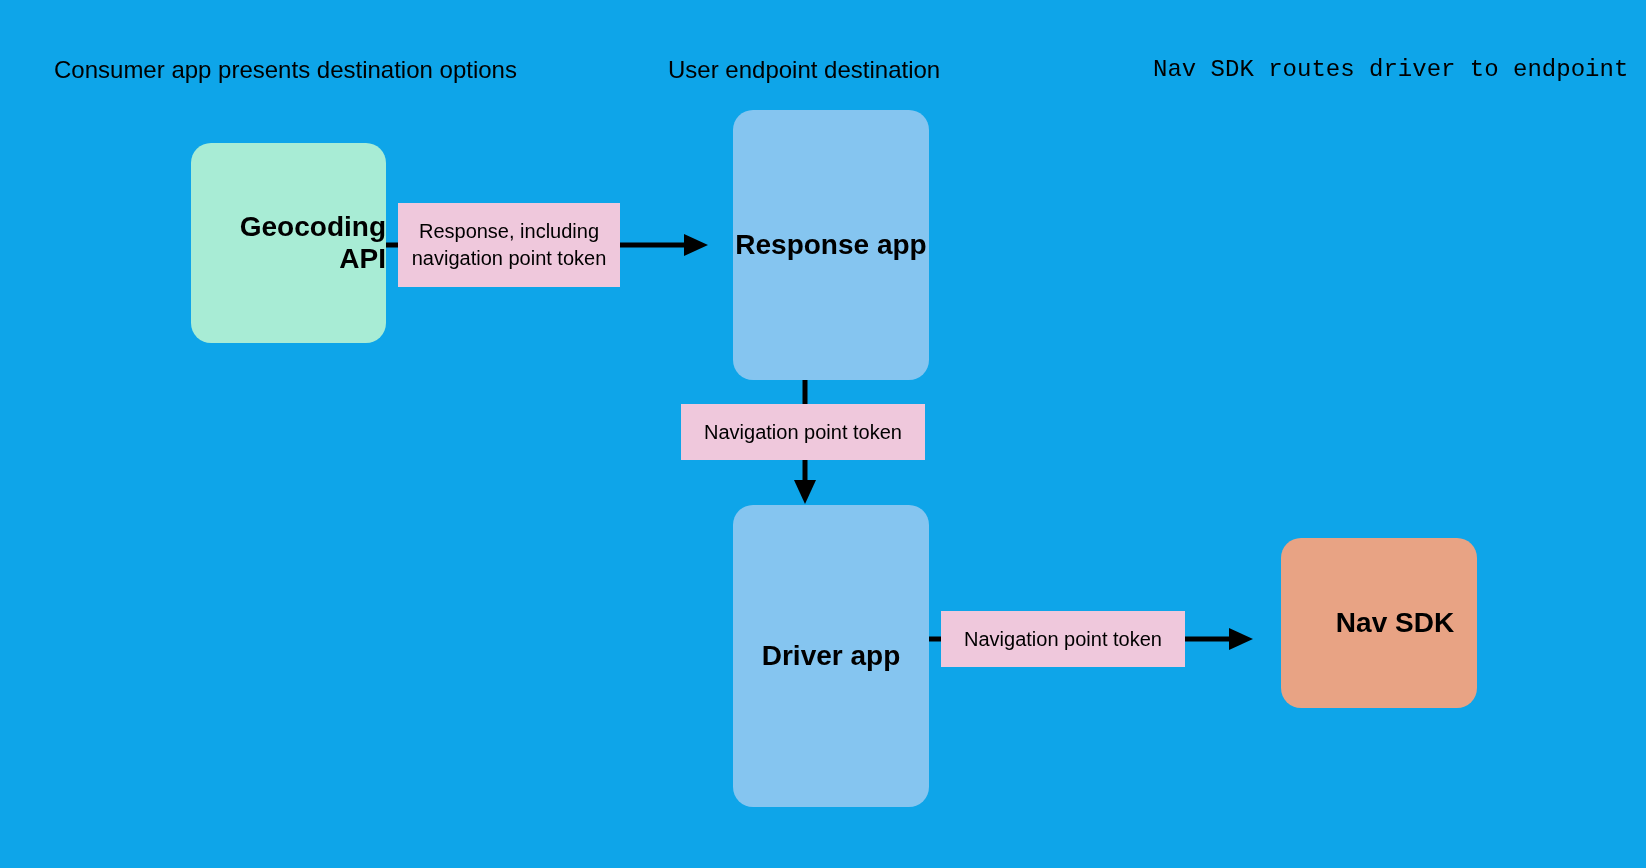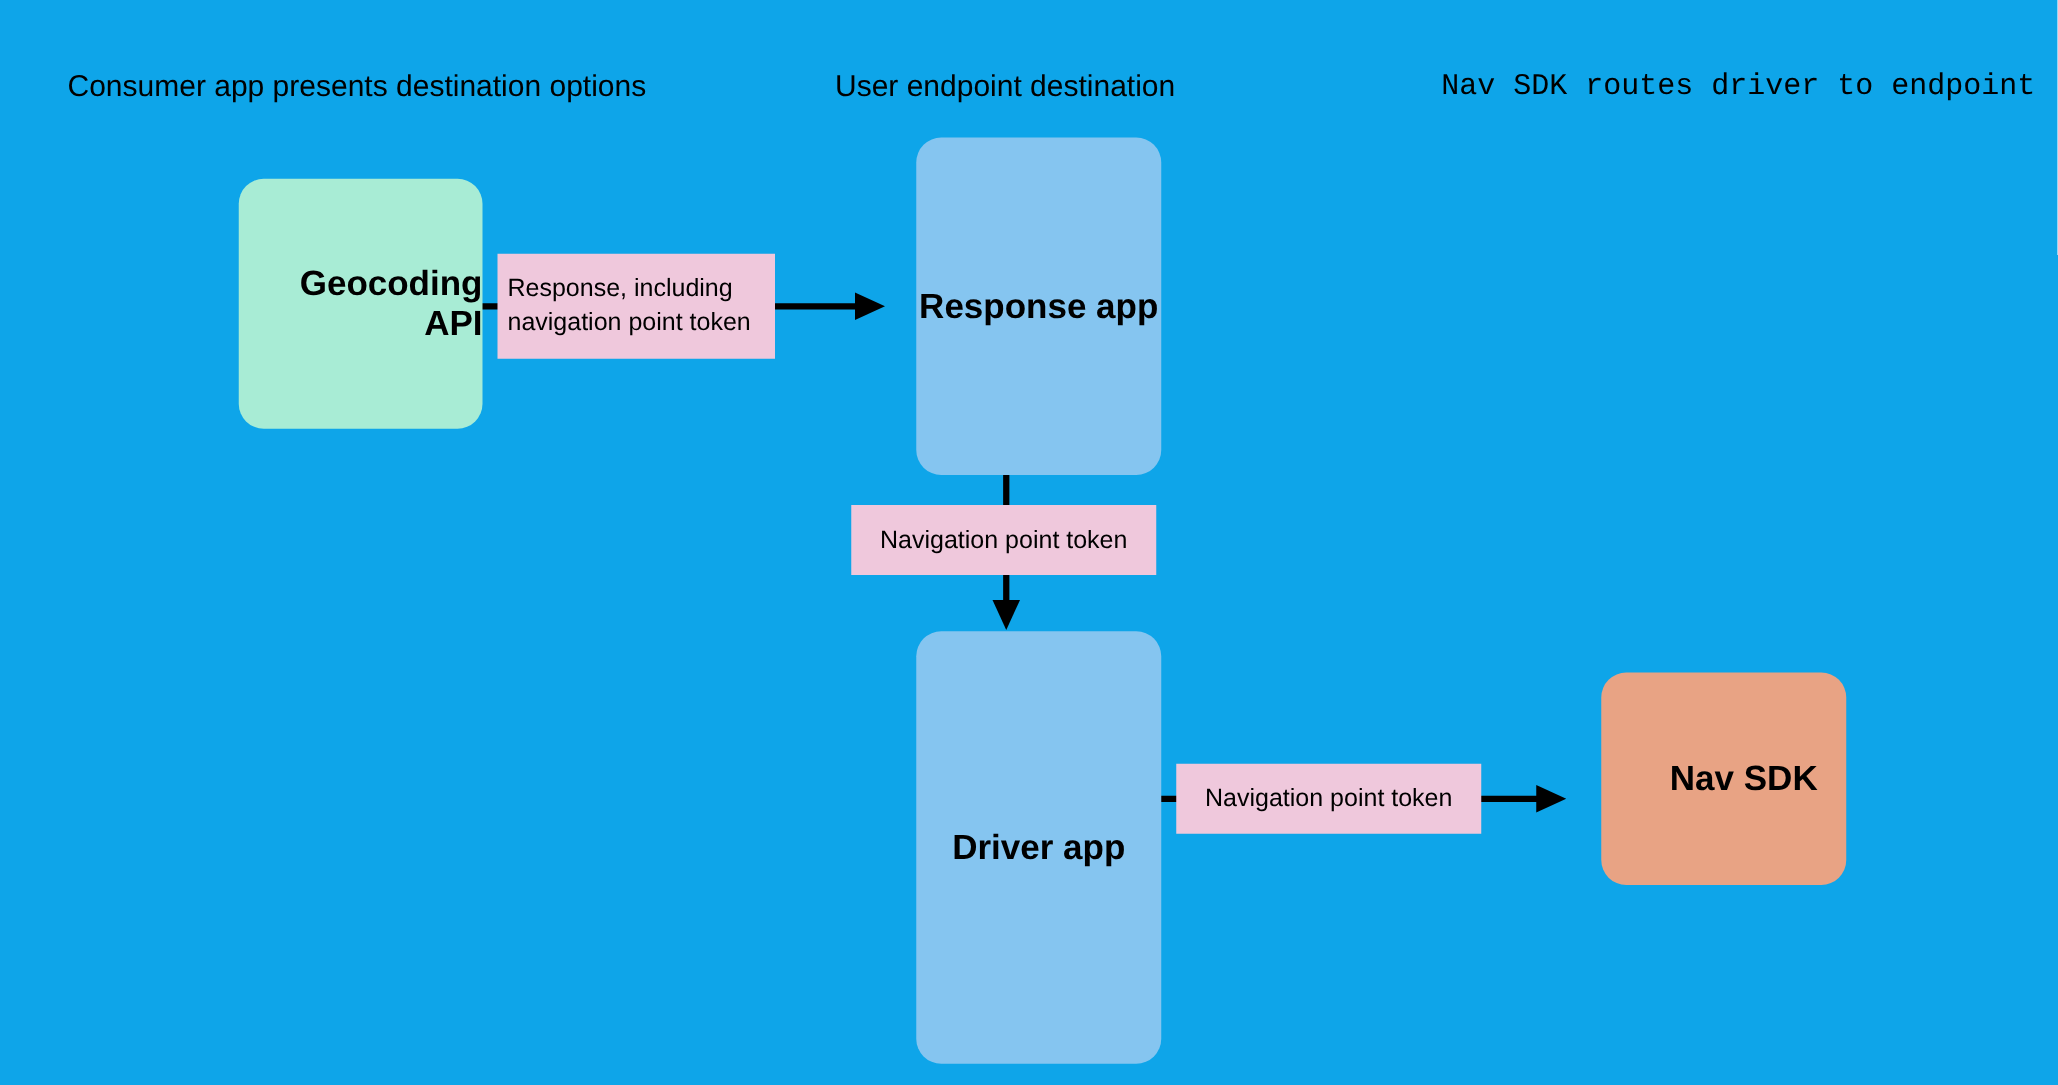--- a/index.html
+++ b/index.html
@@ -52,21 +52,21 @@
     width: 195px; height: 200px;
     background: #A8ECD5;
   }
   #node-consumer-app {
     left: 705px; top: 110px;
     width: 196px; height: 270px;
     background: #85C5F0;
   }
   #node-driver-app {
     left: 705px; top: 505px;
-    width: 196px; height: 346px;
+    width: 196px; height: 302px;
     background: #85C5F0;
   }
   #node-nav-sdk {
     left: 1253px; top: 538px;
     width: 196px; height: 170px;
     background: #E8A384;
     padding-left: 32px;
   }
 
   
@@ -79,20 +79,21 @@
   #arrow-driver-to-navsdk      { left: 895px; top: 622px; }
 
   
   .edge-label {
     position: absolute;
     background: #EFC8DC;
     color: #000000;
     font-size: 20px;
     font-weight: 400;
     line-height: 1.34;
+    text-align: center;
     display: flex;
     align-items: center;
     justify-content: center;
     box-sizing: border-box;
     z-index: 2;
     padding: 0 8px;
   }
   #label-response {
     left: 398px; top: 203px;
     width: 222px; height: 84px;

